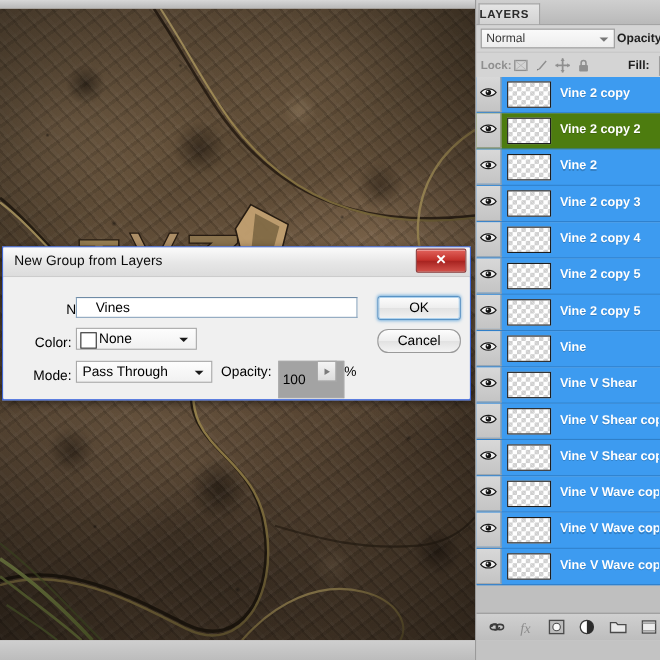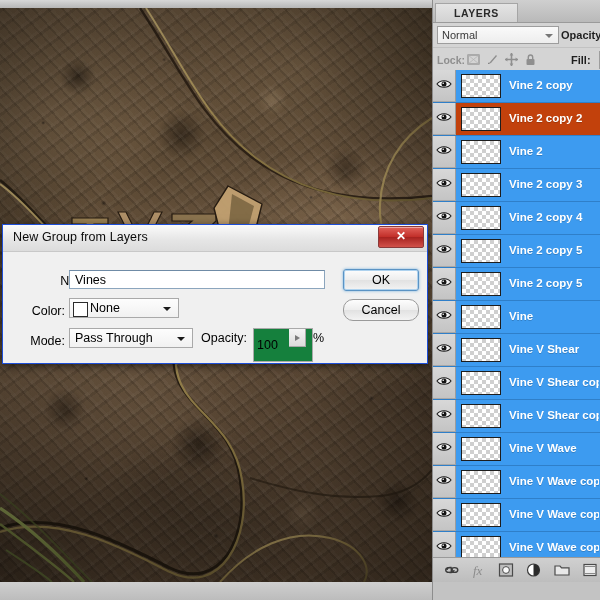--- a/index.html
+++ b/index.html
@@ -99,21 +99,21 @@
 
   .dlg-label{position:absolute;font-size:12.5px;color:#000;text-align:right;}
   #lbl-name{left:0;top:22px;width:62px;padding-left:32px;}
   #lbl-color{left:0;top:52px;width:62px;}
   #lbl-mode{left:0;top:82px;width:62px;}
 
   #name-input{
     position:absolute;left:66px;top:18px;width:256px;height:19px;
     border:1px solid #8ba5bd;border-top-color:#6f8ba6;
     background:#fff;font-family:"Liberation Sans",sans-serif;font-size:12.5px;
-    padding:0 5px;box-sizing:border-box;color:#000;outline:none;
+    padding:0 17px;box-sizing:border-box;color:#000;outline:none;
   }
   #color-select{
     position:absolute;left:66px;top:46px;width:110px;height:20px;
     border:1px solid #a9a9a9;background:linear-gradient(#fdfdfd,#f1f1f1);
     box-sizing:border-box;cursor:pointer;
   }
   #color-swatch{
     position:absolute;left:3px;top:3px;width:13px;height:13px;
     background:#ffffff;border:1px solid #2b2b2b;
   }
@@ -125,21 +125,21 @@
   }
   #mode-select{
     position:absolute;left:66px;top:76px;width:124px;height:20px;
     border:1px solid #a9a9a9;background:linear-gradient(#fdfdfd,#f1f1f1);
     box-sizing:border-box;cursor:pointer;
   }
   #mode-value{position:absolute;left:5px;top:2px;font-size:12.5px;}
   #lbl-opacity{position:absolute;left:198px;top:79px;font-size:12.5px;}
   #opacity-input{
     position:absolute;left:250px;top:76px;width:60px;height:19px;
-    border:1px solid #a9a9a9;background:#15803d;box-sizing:border-box;
+    border:1px solid #a9a9a9;background:#a3a3a3;box-sizing:border-box;
     font-family:"Liberation Sans",sans-serif;font-size:12.5px;text-align:left;
     padding:16px 3px;color:#000;outline:none;
   }
   #opacity-stepper{
     position:absolute;left:286px;top:76px;width:17px;height:19px;
     border:1px solid #a9a9a9;border-left:none;
     background:linear-gradient(#f4f4f4,#dcdcdc);box-sizing:border-box;cursor:pointer;
   }
   #opacity-stepper .tri{
     position:absolute;left:6px;top:6px;width:0;height:0;
@@ -165,21 +165,21 @@
     border-left:1px solid #8d8d8d;
     font-size:11px;color:#1a1a1a;
     overflow:hidden;
   }
   #panel-tabstrip{
     position:relative;height:22px;
     background:linear-gradient(#cfcfcf,#b9b9b9);
     border-bottom:1px solid #9a9a9a;
   }
   #panel-tab{
-    position:absolute;left:2px;top:3px;height:19px;min-width:56px;padding:0 18px;
+    position:absolute;left:2px;top:3px;height:19px;min-width:56px;padding:0 0;
     background:linear-gradient(#e4e4e4,#d2d2d2);
     border:1px solid #a5a5a5;border-bottom:none;
     font-size:10.5px;font-weight:bold;letter-spacing:.55px;color:#2a2a2a;
     line-height:19px;box-sizing:border-box;cursor:pointer;
   }
   #blend-row{
     position:relative;height:24px;background:#d4d4d4;
     border-bottom:1px solid #c2c2c2;
   }
   #blend-select{
@@ -401,21 +401,21 @@
         <div class="eye-cell">
           <svg class="eye-glyph" viewBox="0 0 16 12">
             <path d="M1,6 C4,1.6 12,1.6 15,6 C12,10.4 4,10.4 1,6 Z" fill="#f2f2f2" stroke="#1c1c1c" stroke-width="1.1"></path>
             <circle cx="8" cy="6" r="2.5" fill="#141414"></circle>
             <circle cx="7.2" cy="5.2" r=".8" fill="#ffffff"></circle>
           </svg>
         </div>
         <div class="thumb"></div>
         <div class="layer-name" style="color: rgb(255, 255, 255);">Vine 2 copy</div>
       </div>
-      <div class="layer-row" style="background: #c2410c; padding-left: 45px;">
+      <div class="layer-row" style="background: #4d7c0f; padding-left: 45px;">
         <div class="eye-cell">
           <svg class="eye-glyph" viewBox="0 0 16 12">
             <path d="M1,6 C4,1.6 12,1.6 15,6 C12,10.4 4,10.4 1,6 Z" fill="#f2f2f2" stroke="#1c1c1c" stroke-width="1.1"></path>
             <circle cx="8" cy="6" r="2.5" fill="#141414"></circle>
             <circle cx="7.2" cy="5.2" r=".8" fill="#ffffff"></circle>
           </svg>
         </div>
         <div class="thumb"></div>
         <div class="layer-name" style="color: rgb(255, 255, 255);">Vine 2 copy 2</div>
       </div>
@@ -510,31 +510,20 @@
       <div class="layer-row" style="background: rgb(61, 155, 240);">
         <div class="eye-cell">
           <svg class="eye-glyph" viewBox="0 0 16 12">
             <path d="M1,6 C4,1.6 12,1.6 15,6 C12,10.4 4,10.4 1,6 Z" fill="#f2f2f2" stroke="#1c1c1c" stroke-width="1.1"></path>
             <circle cx="8" cy="6" r="2.5" fill="#141414"></circle>
             <circle cx="7.2" cy="5.2" r=".8" fill="#ffffff"></circle>
           </svg>
         </div>
         <div class="thumb"></div>
         <div class="layer-name" style="color: rgb(255, 255, 255);">Vine V Shear copy 2</div>
-      </div>
-      <div class="layer-row" style="background: rgb(61, 155, 240);">
-        <div class="eye-cell">
-          <svg class="eye-glyph" viewBox="0 0 16 12">
-            <path d="M1,6 C4,1.6 12,1.6 15,6 C12,10.4 4,10.4 1,6 Z" fill="#f2f2f2" stroke="#1c1c1c" stroke-width="1.1"></path>
-            <circle cx="8" cy="6" r="2.5" fill="#141414"></circle>
-            <circle cx="7.2" cy="5.2" r=".8" fill="#ffffff"></circle>
-          </svg>
-        </div>
-        <div class="thumb"></div>
-        <div class="layer-name" style="color: rgb(255, 255, 255);">Vine V Wave</div>
       </div>
       <div class="layer-row" style="background: rgb(61, 155, 240);">
         <div class="eye-cell">
           <svg class="eye-glyph" viewBox="0 0 16 12">
             <path d="M1,6 C4,1.6 12,1.6 15,6 C12,10.4 4,10.4 1,6 Z" fill="#f2f2f2" stroke="#1c1c1c" stroke-width="1.1"></path>
             <circle cx="8" cy="6" r="2.5" fill="#141414"></circle>
             <circle cx="7.2" cy="5.2" r=".8" fill="#ffffff"></circle>
           </svg>
         </div>
         <div class="thumb"></div>

